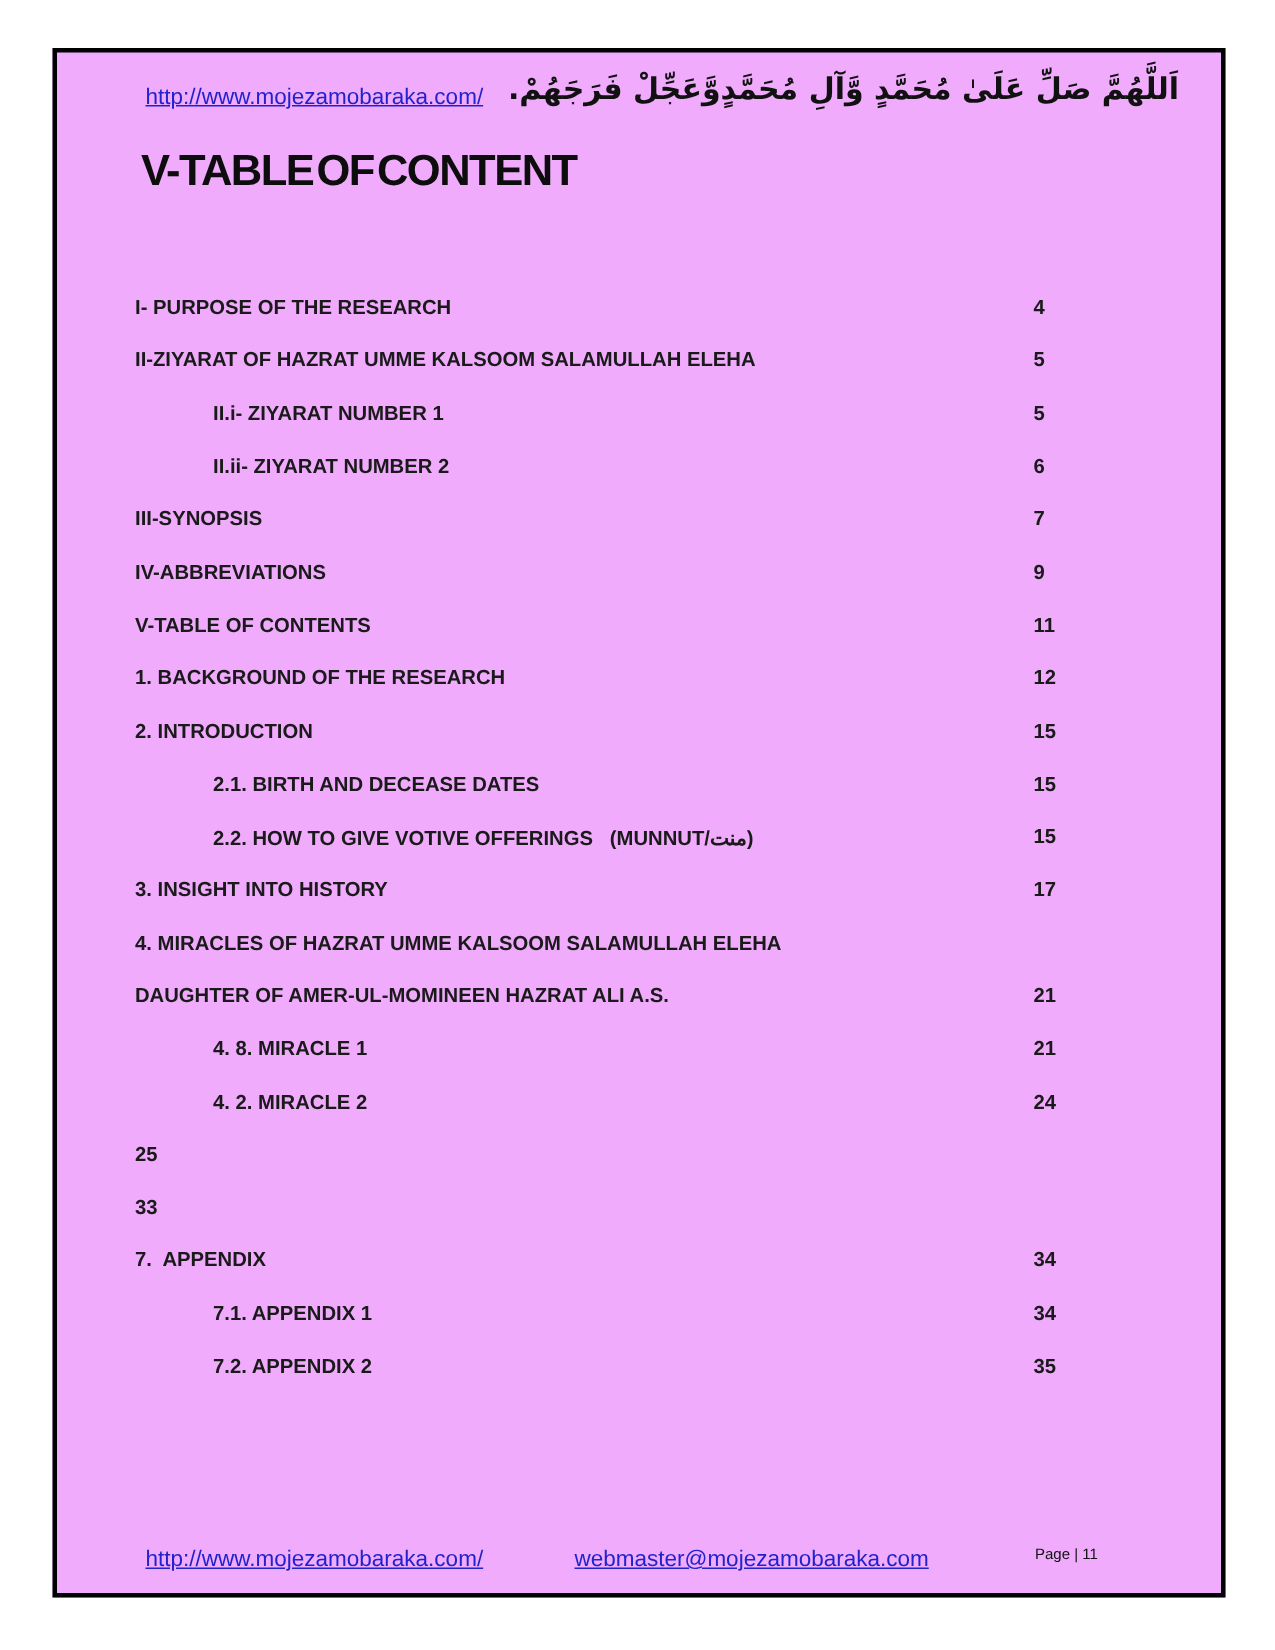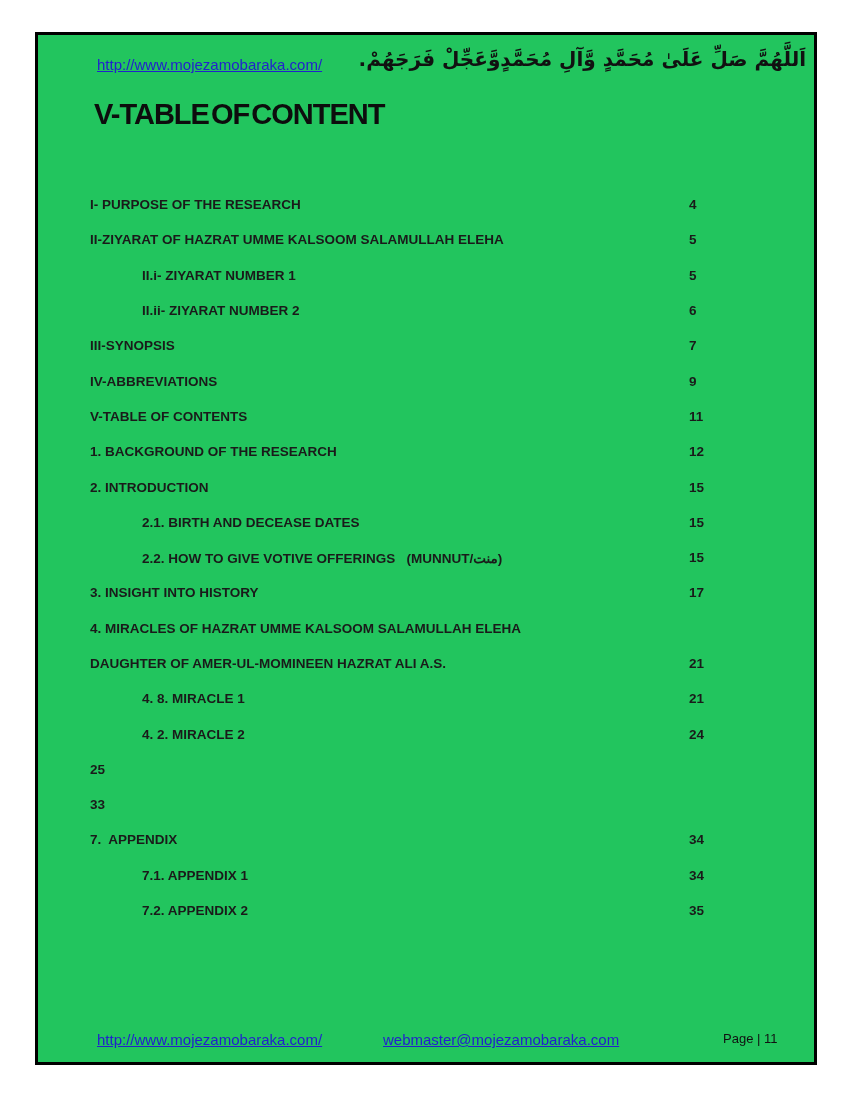--- a/index.html
+++ b/index.html
@@ -8,35 +8,35 @@
     background: #ffffff;
     font-family: "Liberation Sans", sans-serif;
     position: relative;
     overflow: hidden;
   }
   .sheet {
     position: absolute;
     left: 35px; top: 32px;
     width: 782px; height: 1033px;
     border: 3px solid var(--border-black, #000);
-    background: #22c55e;
+    background: #f0abfc;
   }
   
   .header-url {
     position: absolute;
     left: 59px; top: 21px;
     font-size: 15px;
     color: var(--link-blue, #2222CC);
     text-decoration: underline;
     cursor: pointer;
     white-space: pre;
   }
   .arabic-salawat {
     position: absolute;
-    right: 8px; top: 4px;
+    right: 28px; top: 4px;
     font-size: 20px;
     font-weight: bold;
     color: #111;
     font-family: "DejaVu Sans", sans-serif;
     direction: rtl;
     white-space: pre;
     line-height: 40px;
   }
   
   .doc-title {
@@ -84,24 +84,23 @@
     color: var(--link-blue, #2222CC);
     text-decoration: underline;
     cursor: pointer;
     white-space: pre;
   }
   .footer-url { left: 59px; }
   .footer-email { left: 345px; }
   .page-num-label {
     position: absolute;
     left: 652px; top: 996px;
-    font-size: 13px;
+    font-size: 10px;
     color: #111;
     white-space: pre;
-    margin-left: 33px;
   }
 </style>
 </head>
 <body>
 
 <div class="sheet">
 
   <div>
     <a class="header-url">http://www.mojezamobaraka.com/</a>
     <div class="arabic-salawat" dir="rtl">اَللَّهُمَّ صَلِّ عَلَىٰ مُحَمَّدٍ وَّآلِ مُحَمَّدٍوَّعَجِّلْ فَرَجَهُمْ.</div>

